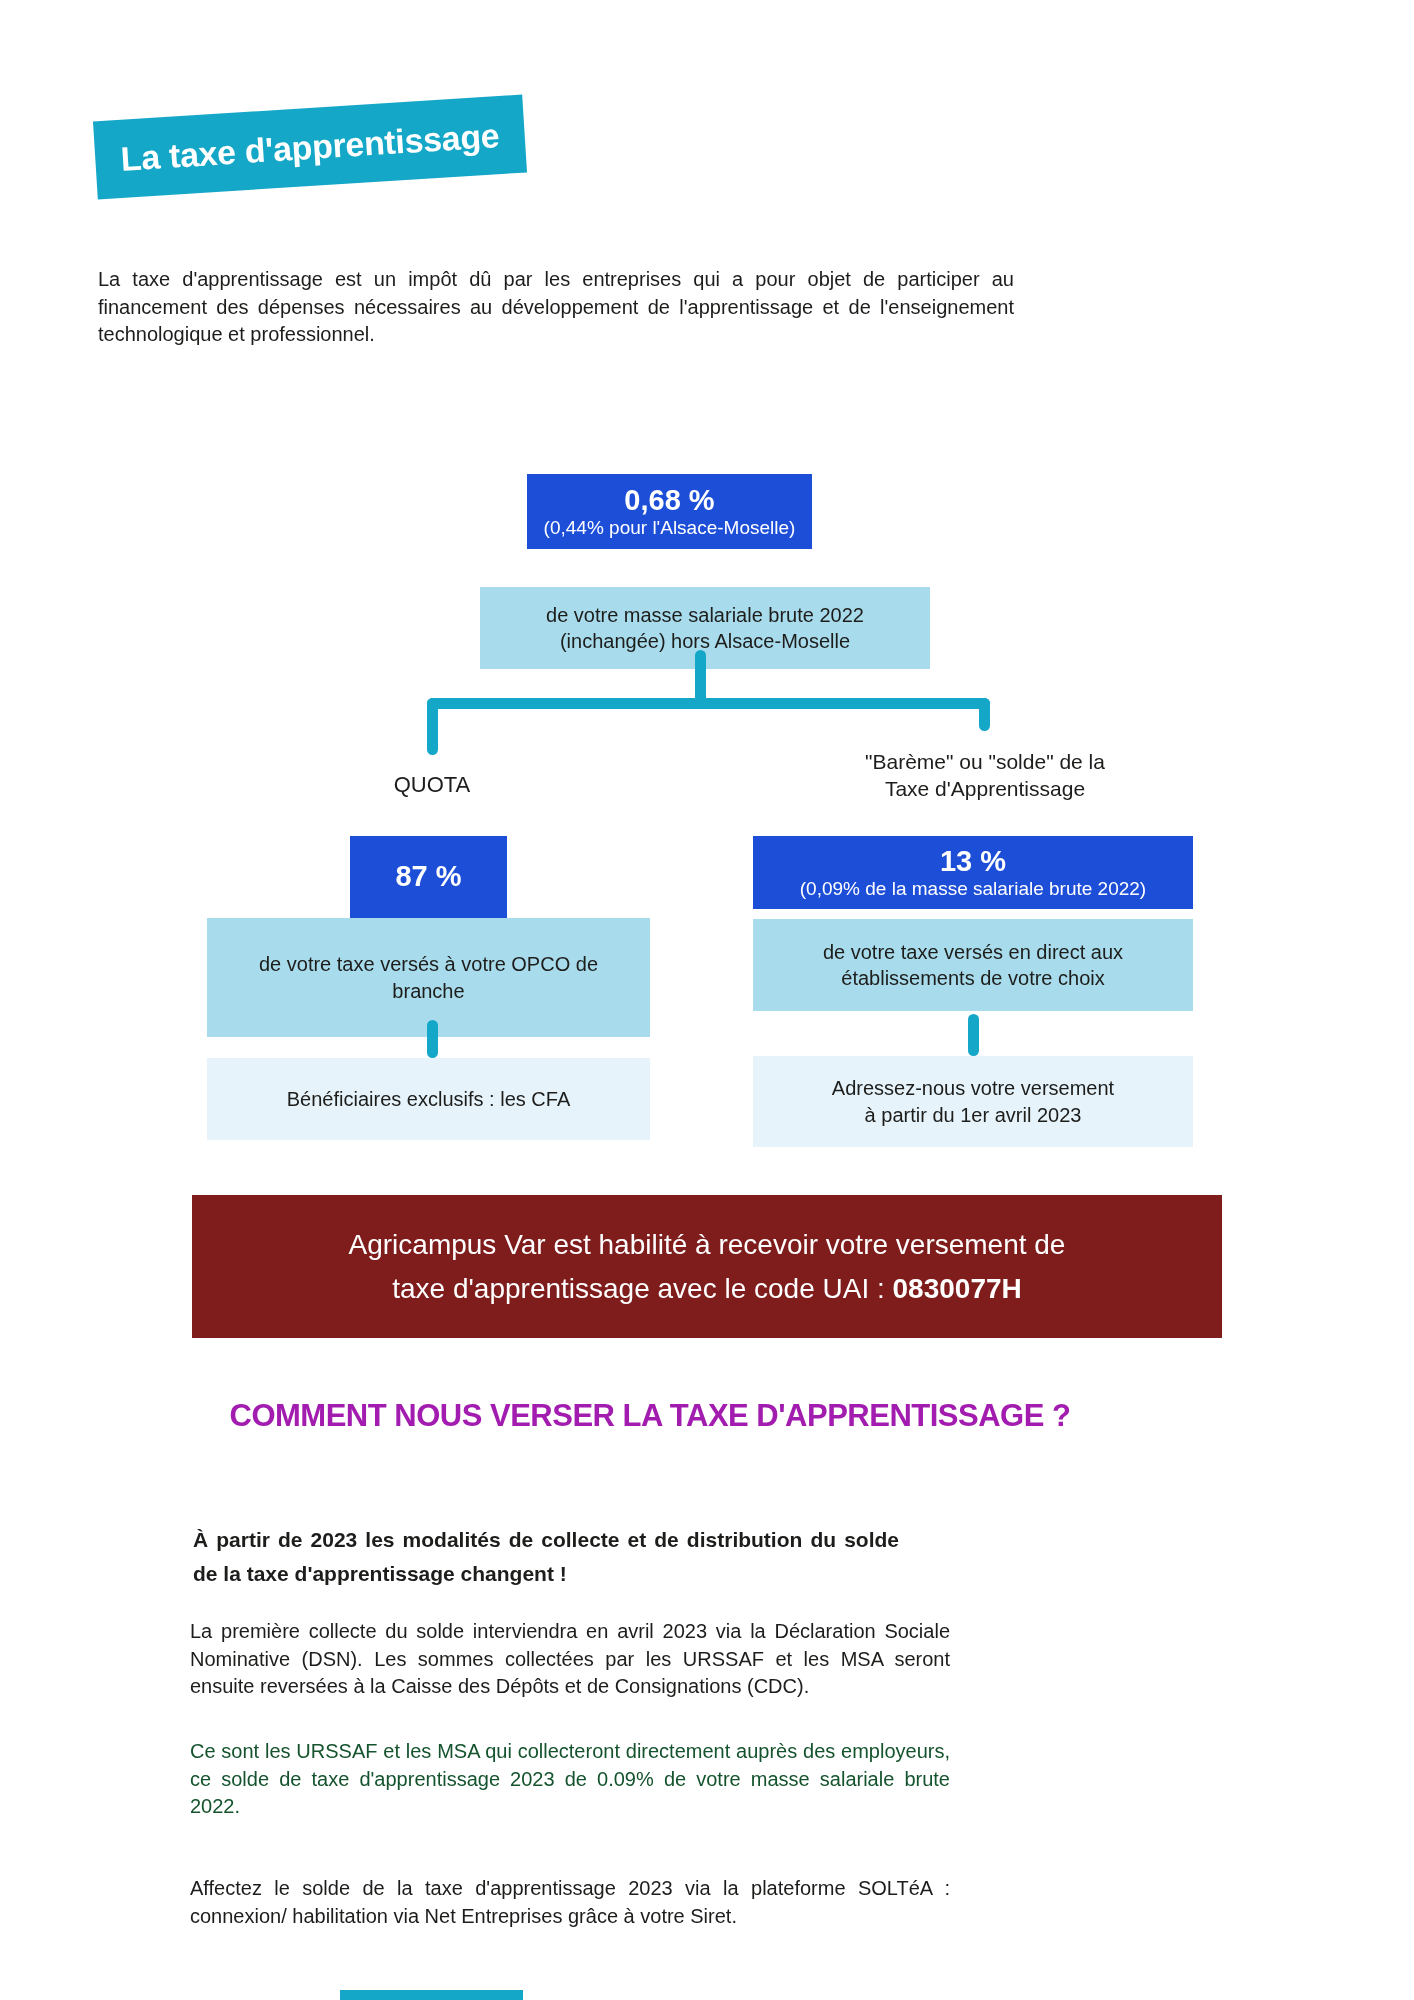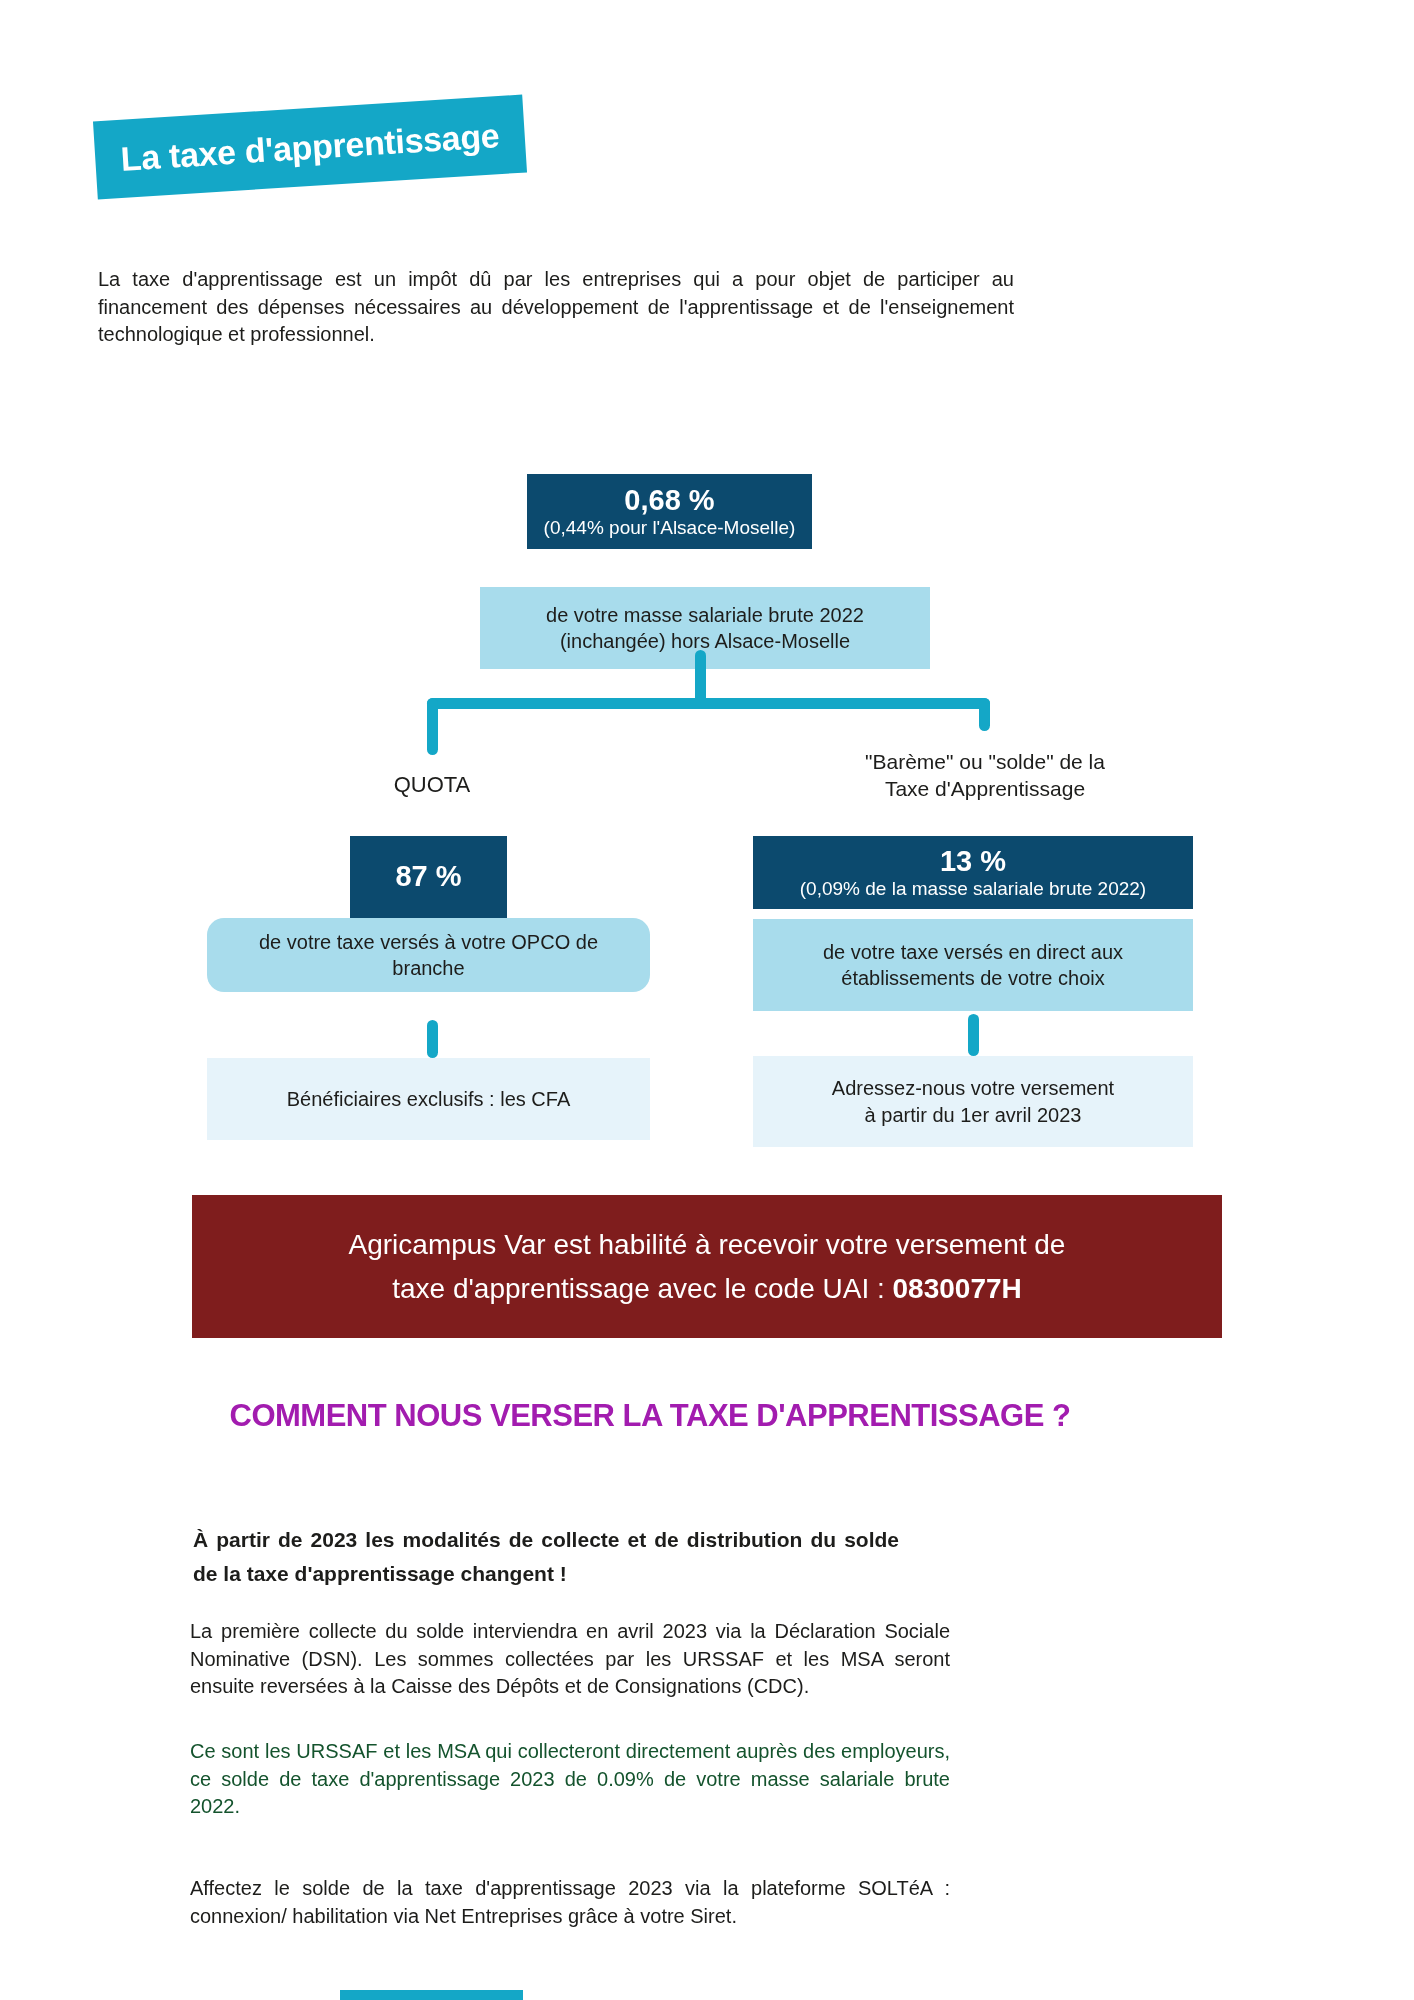--- a/index.html
+++ b/index.html
@@ -15,42 +15,42 @@
     transform:rotate(-3.6deg);transform-origin:center;
     display:flex;align-items:center;justify-content:center;
   }
   .title-banner .txt{color:#ffffff;font-size:34px;font-weight:bold;letter-spacing:-0.3px;white-space:nowrap;}
 
   
   .para{font-size:20px;line-height:1.38;text-align:justify;}
   .intro{left:98px;top:246px;width:916px;}
 
   
-  .teal-box{background:#0c4a6e;color:#ffffff;text-align:center;}
+  .teal-box{background:#1d4ed8;color:#ffffff;text-align:center;}
   .light-box{background:#a8dcec;color:#1d1d1b;text-align:center;font-size:20px;line-height:1.32;
     display:flex;align-items:center;justify-content:center;white-space:pre-line;}
   .pale-box{background:#e6f3fa;color:#1d1d1b;text-align:center;font-size:20px;line-height:1.32;
     display:flex;align-items:center;justify-content:center;white-space:pre-line;}
   .rate{font-size:29px;font-weight:bold;line-height:1.15;}
   .rate-note{font-size:19px;line-height:1.2;}
 
   .root-rate-box{left:527px;top:474px;width:285px;padding:10px 0 9px 0;}
   .root-base-box{left:480px;top:587px;width:450px;height:82px;}
 
   .conn{background:#14a7c7;border-radius:6px;}
   .bracket-stem{left:695px;top:650px;width:11px;height:54px;}
   .bracket-bar{left:427px;top:698px;width:563px;height:11px;}
   .bracket-left-drop{left:427px;top:698px;width:11px;height:57px;}
   .bracket-right-drop{left:979px;top:698px;width:11px;height:33px;}
 
   .quota-label{left:332px;top:772px;width:200px;text-align:center;font-size:22px;}
   .bareme-label{left:820px;top:748px;width:330px;text-align:center;font-size:21px;line-height:1.3;white-space:pre-line;}
 
   .left-rate-box{left:350px;top:836px;width:157px;height:82px;display:flex;align-items:center;justify-content:center;}
-  .left-desc-box{left:207px;top:918px;width:443px;height:74px;border-radius:17px;}
+  .left-desc-box{left:207px;top:918px;width:443px;height:119px;}
   .left-conn{left:427px;top:1020px;width:11px;height:38px;}
   .left-note-box{left:207px;top:1058px;width:443px;height:82px;}
 
   .right-rate-box{left:753px;top:836px;width:440px;padding:9px 0 8px 0;}
   .right-desc-box{left:753px;top:919px;width:440px;height:92px;}
   .right-conn{left:968px;top:1014px;width:11px;height:42px;}
   .right-note-box{left:753px;top:1056px;width:440px;height:91px;}
 
   
   .agri-banner{

